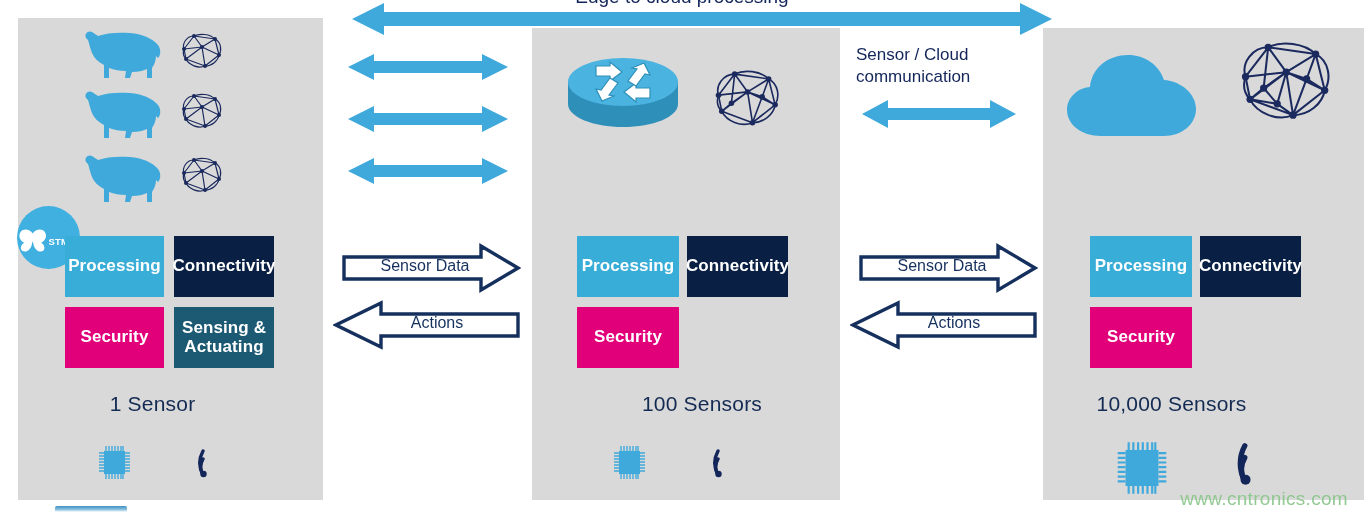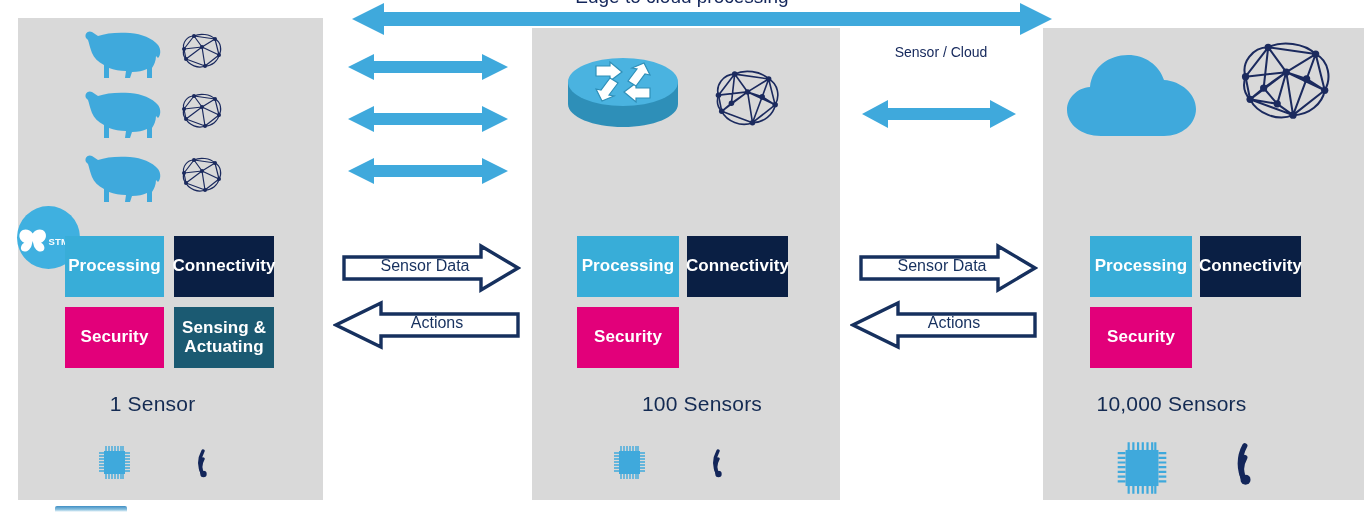--- a/index.html
+++ b/index.html
@@ -48,23 +48,22 @@
     position: absolute;
     text-align: center;
     color: #132a52;
     font-size: 21px;
     letter-spacing: 0.2px;
   }
 
   
   .sec-text {
     position: absolute;
-    text-align: center;
     color: #13265a;
-    font-size: 14px;
+    font-size: 17px;
     line-height: 1.28;
   }
 
   
   .blue-darrow { position: absolute; }
   .blue-darrow svg { display: block; }
 
   
   .blockarrow { position: absolute; }
   .blockarrow svg { display: block; }
@@ -354,20 +353,21 @@
       <g fill="none" stroke="#13265a" stroke-width="3.4" stroke-linecap="round">
         <path d="M5,30 A25,25 0 0 1 5,6"></path>
         <path d="M5,30 A16,16 0 0 1 5,14"></path>
       </g>
       <circle cx="5.5" cy="29" r="3.2" fill="#13265a"></circle>
     </svg>
   </div>
 
   <div class="sec-text" style="left:856px; top:44px; width:170px;">
     <div>Sensor / Cloud</div>
+    <div>communication</div>
   </div>
   <div class="blue-darrow" style="left:862px; top:98px;">
     <svg width="154" height="32" viewBox="0 0 154 32">
       <polygon fill="#3fa9dc" points="0,16 26,2 26,10 128,10 128,2 154,16 128,30 128,22 26,22 26,30"></polygon>
     </svg>
   </div>
 
   <div class="blockarrow" style="left:858px; top:243px;">
     <svg width="180" height="50" viewBox="0 0 180 50">
       <polygon fill="#ffffff" stroke="#16305e" stroke-width="3.4" points="3,14 140,14 140,3 177,25 140,47 140,36 3,36"></polygon>
@@ -435,14 +435,15 @@
       <g fill="none" stroke="#13265a" stroke-width="3.6" stroke-linecap="round">
         <path d="M5,30 A25,25 0 0 1 5,6"></path>
         <path d="M5,30 A16,16 0 0 1 5,14"></path>
       </g>
       <circle cx="5.5" cy="29" r="3.4" fill="#13265a"></circle>
     </svg>
   </div>
 
   <div id="bottom-strip-crop"></div>
 
+  <div id="watermark">www.cntronics.com</div>
 
 </div>
 
 </body></html>

